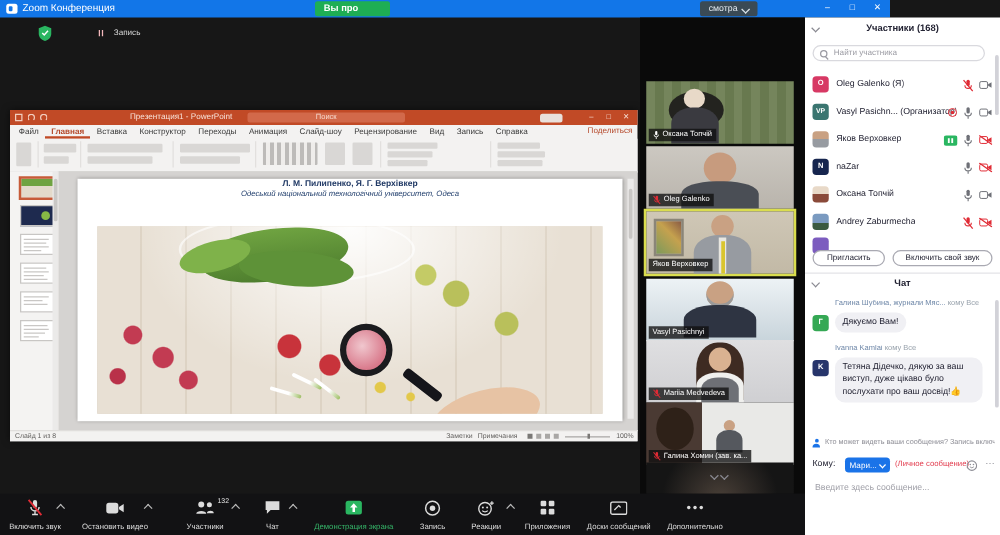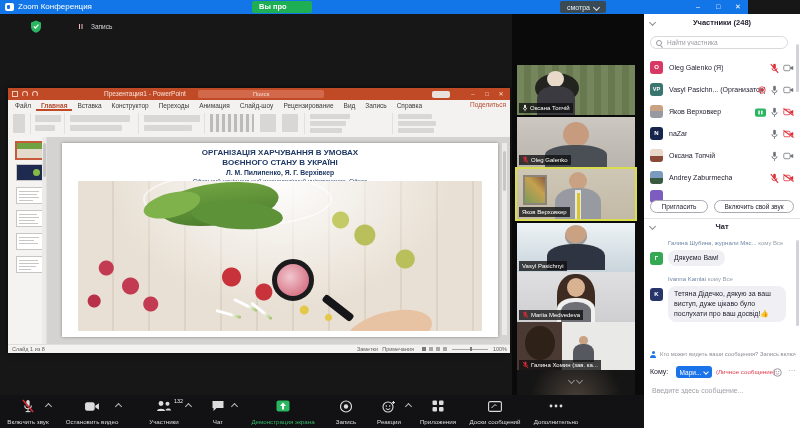--- a/index.html
+++ b/index.html
@@ -1,19 +1,19 @@
 <!DOCTYPE html>
 <html><head>
 <meta charset="utf-8">
 <style>
   html,body{margin:0;padding:0;background:#000;font-family:"Liberation Sans",sans-serif;}
   #app{position:relative;width:800px;height:428px;background:#171717;overflow:hidden;}
   .ab{position:absolute;}
   
-  .titlebar{left:0;top:0;width:712px;height:14px;background:#1276E8;color:#fff;padding-left:36px;}
+  .titlebar{left:0;top:0;width:712px;height:14px;background:#1276E8;color:#fff;}
   .wtitle{position:absolute;left:18px;top:0;font-size:8px;line-height:14px;}
   .zicon{position:absolute;left:5px;top:3px;width:9px;height:8px;background:#fff;border-radius:2px;}
   .zicon:after{content:"";position:absolute;left:2px;top:2px;width:3px;height:4px;background:#1276E8;border-radius:1px;}
   .winctl{position:absolute;right:0;top:0;display:flex;}
   .winctl span{width:20px;text-align:center;font-size:7px;line-height:14px;color:#fff;}
   .share-banner{left:252px;top:1px;width:60px;height:12px;background:#1EAE54;border-radius:2px;color:#fff;font-size:7.5px;font-weight:bold;line-height:12px;padding-left:7px;box-sizing:border-box;}
   .view-tail{left:560px;top:1px;width:46px;height:12px;background:#3A4A55;border-radius:2px;color:#E6ECF2;font-size:7px;display:flex;align-items:center;justify-content:center;gap:4px;}
   
   .chev{display:inline-block;width:4px;height:4px;border-right:1px solid #bbb;border-bottom:1px solid #bbb;}
   .chev.down{transform:rotate(45deg);}
@@ -246,21 +246,20 @@
             <i class="tl" style="top:3px;width:19px;"></i>
             <i class="tl" style="top:6px;width:20px;"></i>
             <i class="tl" style="top:9px;width:17px;"></i>
             <i class="tl" style="top:12px;width:12px;"></i>
           </div>
         <div class="thumb-sb">
             <i></i>
           </div>
       </div>
       <div class="slide">
-        <div class="sl-title">ОРГАНІЗАЦІЯ ХАРЧУВАННЯ В УМОВАХ ВОЄННОГО СТАНУ В УКРАЇНІ</div>
         <div class="sl-auth">Л. М. Пилипенко, Я. Г. Верхівкер</div>
         <div class="sl-aff">Одеський національний технологічний університет, Одеса</div>
         <div class="photo">
           <span class="bowl"></span>
           <span class="grn" style="left:20%;top:1%;width:120px;height:42px;background:linear-gradient(#6FA341,#4E7E2E);transform:rotate(-7deg);"></span>
           <span class="grn" style="left:28%;top:13%;width:92px;height:28px;background:#5E9238;transform:rotate(4deg);"></span>
           <span class="grn" style="left:16%;top:8%;width:58px;height:24px;background:#7FB24A;transform:rotate(-14deg);"></span>
           <span class="veg"></span>
           <span class="onion" style="left:41%;top:74%;transform:rotate(-64deg);"></span>
           <span class="onion" style="left:45%;top:78%;transform:rotate(-52deg);"></span>
@@ -472,21 +471,21 @@
           </svg>
         </span>
       <span class="tlb">Дополнительно</span>
     </div>
 
   </div>
 
   
   <div class="ab panel">
     <i class="chev down dark" style="position:absolute;left:6px;top:6px;"></i>
-    <div class="phead" style="top:4px;">Участники (248)</div>
+    <div class="phead" style="top:4px;">Участники (168)</div>
     <input class="psearch" placeholder="Найти участника" style="">
     <i class="search-ic"></i>
 
     <div class="prow" style="top:44px;">
       <span class="pav" style="background:#D73964;">O</span>
       <span class="pname">Oleg Galenko (Я)</span>
       <span class="pics">
         <svg width="9" height="11" viewBox="0 0 12 15">
             <rect x="4.2" y="1" width="3.6" height="7" rx="1.8" fill="#E02B35"></rect>
             <path d="M2.5 7a3.5 3.5 0 0 0 7 0" fill="none" stroke="#E02B35" stroke-width="1.2"></path>

